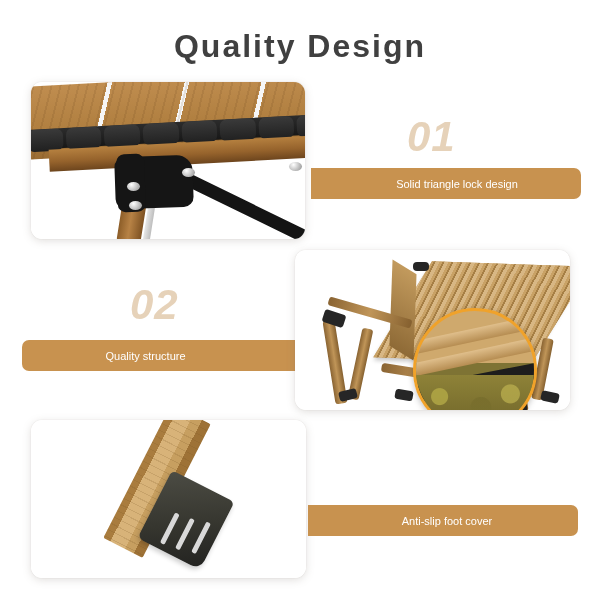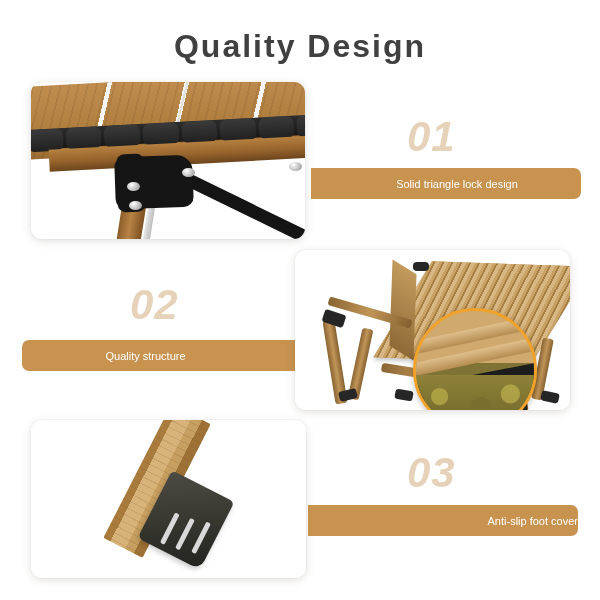--- a/index.html
+++ b/index.html
@@ -56,21 +56,21 @@
   .bar1 span{padding-left:22px;}
 
   
   .num2{left:130px;top:284px;}
   .bar2{left:22px;top:340px;width:273px;border-radius:7px 0 0 7px;}
   .bar2 span{padding-right:26px;}
 
   
   .num3{left:407px;top:452px;}
   .bar3{left:308px;top:505px;width:270px;border-radius:0 7px 7px 0;}
-  .bar3 span{padding-left:8px;text-align:right;}
+  .bar3 span{padding-left:8px;}
 
   
   .ill{position:absolute;inset:0;background:#fff;}
 
   .c1-top{
     position:absolute;left:-14px;top:-4px;width:320px;height:74px;
     background:
       linear-gradient(90deg,transparent 0 26%,#f6f6f6 26% 27.4%,transparent 27.4% 50%,#f6f6f6 50% 51.4%,transparent 51.4% 74%,#f6f6f6 74% 75.4%,transparent 75.4%),
       linear-gradient(180deg,#c08d4f 0%,#b07f40 60%,#9a6c33 100%);
     transform:skewX(-16deg) rotate(-3.2deg);
@@ -282,18 +282,17 @@
         <div class="c3-leg-grain"></div>
       </div>
       <div class="c3-foot">
         <div class="c3-groove" style="left:22px;top:36px;"></div>
         <div class="c3-groove" style="left:38px;top:34px;"></div>
         <div class="c3-groove" style="left:54px;top:30px;"></div>
       </div>
     </div>
   </div>
 
-  <div class="num num3">03</div>
   <div class="bar bar3">
     <span>Anti-slip foot cover</span>
   </div>
 
 </div>
 
 </body></html>

